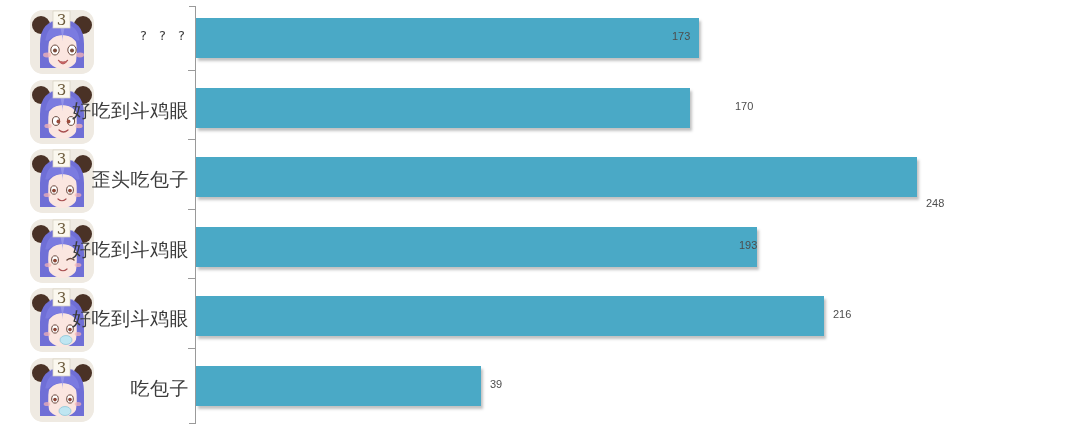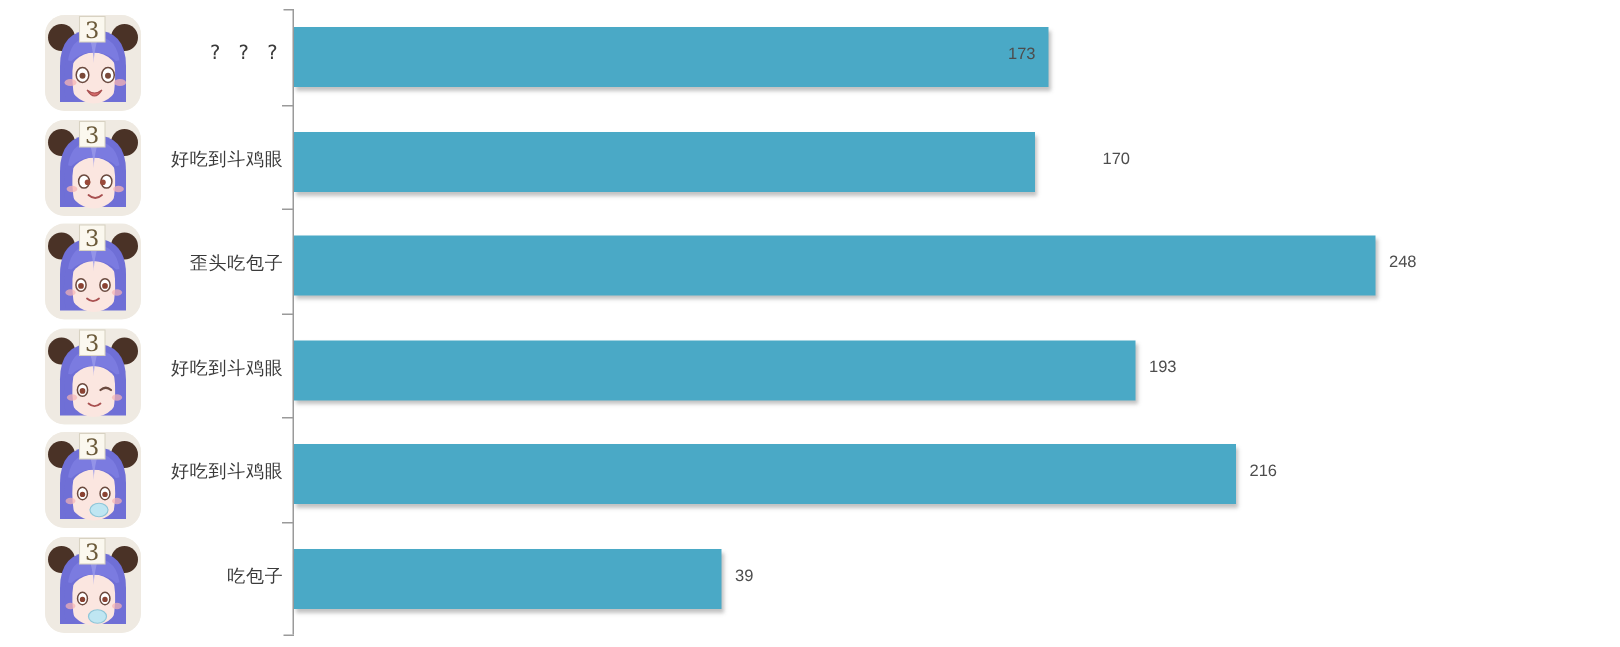--- a/index.html
+++ b/index.html
@@ -74,21 +74,21 @@
     border-radius: 13px;
     overflow: hidden;
     background: #f2efe8;
   }
   .avatar svg { display: block; }
 
   .cat-label {
     position: absolute;
     right: 891px;      
     top: 21px;
-    font-size: 12px;
+    font-size: 19px;
     color: #3b3b3b;
     white-space: nowrap;
     letter-spacing: 0.5px;
     font-family: "DejaVu Sans", "Liberation Sans", sans-serif;
   }
   .cat-label.qmarks {
     letter-spacing: 4px;
     font-size: 13px;
   }
 
@@ -223,21 +223,21 @@
       <path d="M28 50 q4 3.5 8 0" fill="none" stroke="#a85050" stroke-width="1.2" stroke-linecap="round"></path>
       <ellipse cx="17" cy="46" rx="3.4" ry="2.1" fill="#f7b4b4" opacity="0.7"></ellipse>
       <ellipse cx="48" cy="46" rx="3.4" ry="2.1" fill="#f7b4b4" opacity="0.7"></ellipse>
 
     <rect x="23" y="1" width="17" height="17" fill="#fbf8ef" stroke="#d8d2c2" stroke-width="0.7"></rect>
     <text x="31.5" y="15" font-family="DejaVu Serif, serif" font-size="15" fill="#6b5a3a" text-anchor="middle">3</text>
   </svg>
         </div>
         <div class="cat-label">歪头吃包子</div>
         <div class="bar" style="width: 721px; background: rgb(74, 169, 198);"></div>
-        <div class="bar-value" style="left: 926px; color: rgb(77, 77, 77);">248</div>
+        <div class="bar-value" style="left: 926px; color: rgb(77, 77, 77); margin-top: 28px;">248</div>
       </div>
       <div class="row" style="top: 215.5px;">
         <div class="avatar">
   <svg width="64" height="64" viewBox="0 0 64 64" xmlns="http://www.w3.org/2000/svg">
     <rect x="0" y="0" width="64" height="64" rx="13" fill="#efeae2"></rect>
 
     <circle cx="11" cy="15" r="9" fill="#4a3226"></circle>
     <circle cx="53" cy="15" r="9" fill="#4a3226"></circle>
 
     <path d="M10 34 q0 -24 22 -24 q22 0 22 24 l0 24 l-44 0z" fill="#6f6fd6"></path>
@@ -257,21 +257,21 @@
       <path d="M29 50 q4 3.5 8 0" fill="none" stroke="#a85050" stroke-width="1.2" stroke-linecap="round"></path>
       <ellipse cx="18" cy="46" rx="3.4" ry="2.1" fill="#f7b4b4" opacity="0.7"></ellipse>
       <ellipse cx="48" cy="46" rx="3.4" ry="2.1" fill="#f7b4b4" opacity="0.7"></ellipse>
 
     <rect x="23" y="1" width="17" height="17" fill="#fbf8ef" stroke="#d8d2c2" stroke-width="0.7"></rect>
     <text x="31.5" y="15" font-family="DejaVu Serif, serif" font-size="15" fill="#6b5a3a" text-anchor="middle">3</text>
   </svg>
         </div>
         <div class="cat-label">好吃到斗鸡眼</div>
         <div class="bar" style="width: 561px; background: rgb(74, 169, 198);"></div>
-        <div class="bar-value" style="left: 766px; color: rgb(77, 77, 77);">193</div>
+        <div class="bar-value" style="left: 739px; color: rgb(77, 77, 77);">193</div>
       </div>
       <div class="row" style="top: 285px;">
         <div class="avatar">
   <svg width="64" height="64" viewBox="0 0 64 64" xmlns="http://www.w3.org/2000/svg">
     <rect x="0" y="0" width="64" height="64" rx="13" fill="#efeae2"></rect>
 
     <circle cx="11" cy="15" r="9" fill="#4a3226"></circle>
     <circle cx="53" cy="15" r="9" fill="#4a3226"></circle>
 
     <path d="M10 34 q0 -24 22 -24 q22 0 22 24 l0 24 l-44 0z" fill="#6f6fd6"></path>

